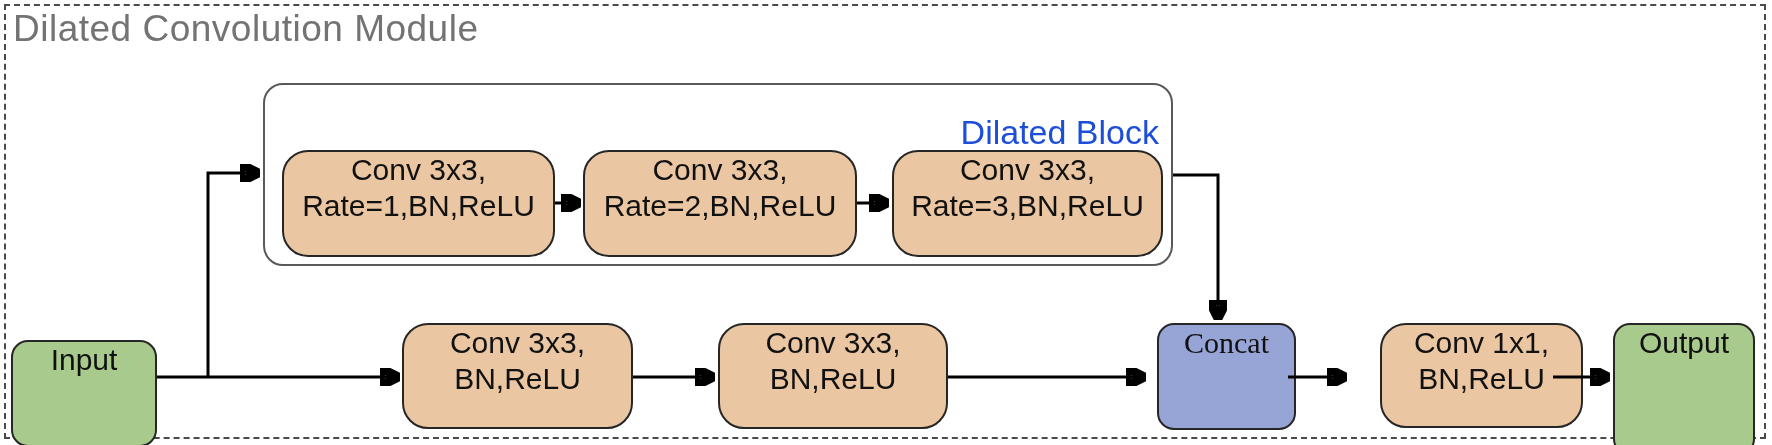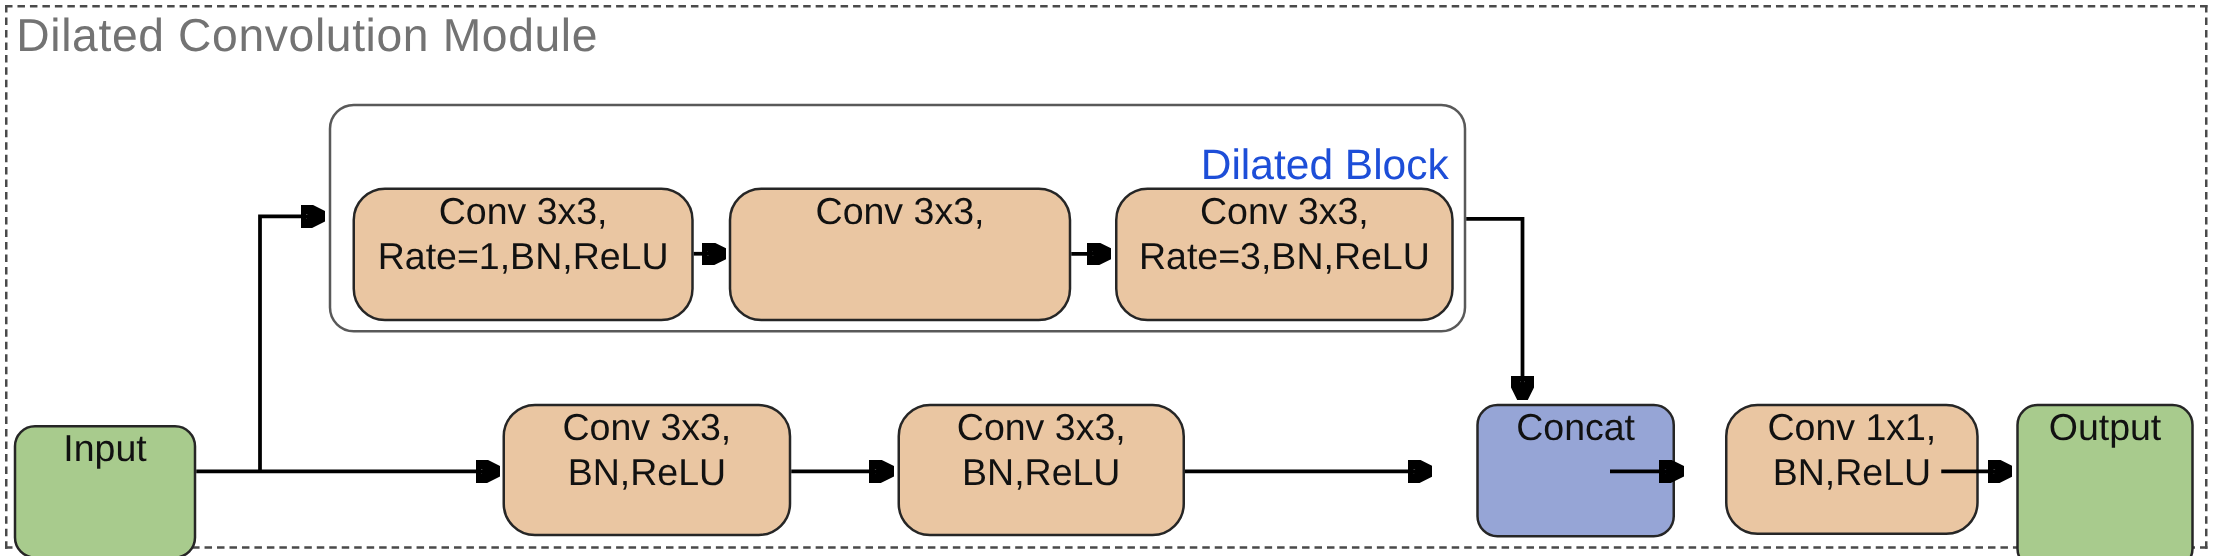--- a/index.html
+++ b/index.html
@@ -60,21 +60,21 @@
 
   
   .dn1 { left: 282px; top: 150px; width: 273px; height: 107px; }
   .dn2 { left: 583px; top: 150px; width: 274px; height: 107px; }
   .dn3 { left: 892px; top: 150px; width: 271px; height: 107px; }
 
   
   .n-input   { left: 11px;   top: 340px; width: 146px; height: 107px; }
   .n-conv-a  { left: 402px;  top: 323px; width: 231px; height: 106px; }
   .n-conv-b  { left: 718px;  top: 323px; width: 230px; height: 106px; }
-  .n-concat  { left: 1181px; top: 323px; width: 159px; height: 107px; }
+  .n-concat  { left: 1157px; top: 323px; width: 139px; height: 107px; font-family: Liberation Serif, serif; }
   .n-conv1x1 { left: 1380px; top: 323px; width: 203px; height: 105px; }
   .n-output  { left: 1613px; top: 323px; width: 142px; height: 133px; }
 
   .connector-layer {
     position: absolute;
     left: 0; top: 0;
     width: 1772px; height: 445px;
     pointer-events: none;
   }
   .connector-layer path {
@@ -95,20 +95,21 @@
   <div class="dilated-container">
     <div class="dilated-label">Dilated Block</div>
   </div>
 
   <div class="node conv dn1">
     <span>Conv 3x3,</span>
     <span>Rate=1,BN,ReLU</span>
   </div>
   <div class="node conv dn2">
     <span>Conv 3x3,</span>
+    <span>Rate=2,BN,ReLU</span>
   </div>
   <div class="node conv dn3">
     <span>Conv 3x3,</span>
     <span>Rate=3,BN,ReLU</span>
   </div>
 
   <div class="node io n-input">
     <span>Input</span>
   </div>
   <div class="node conv n-conv-a">

